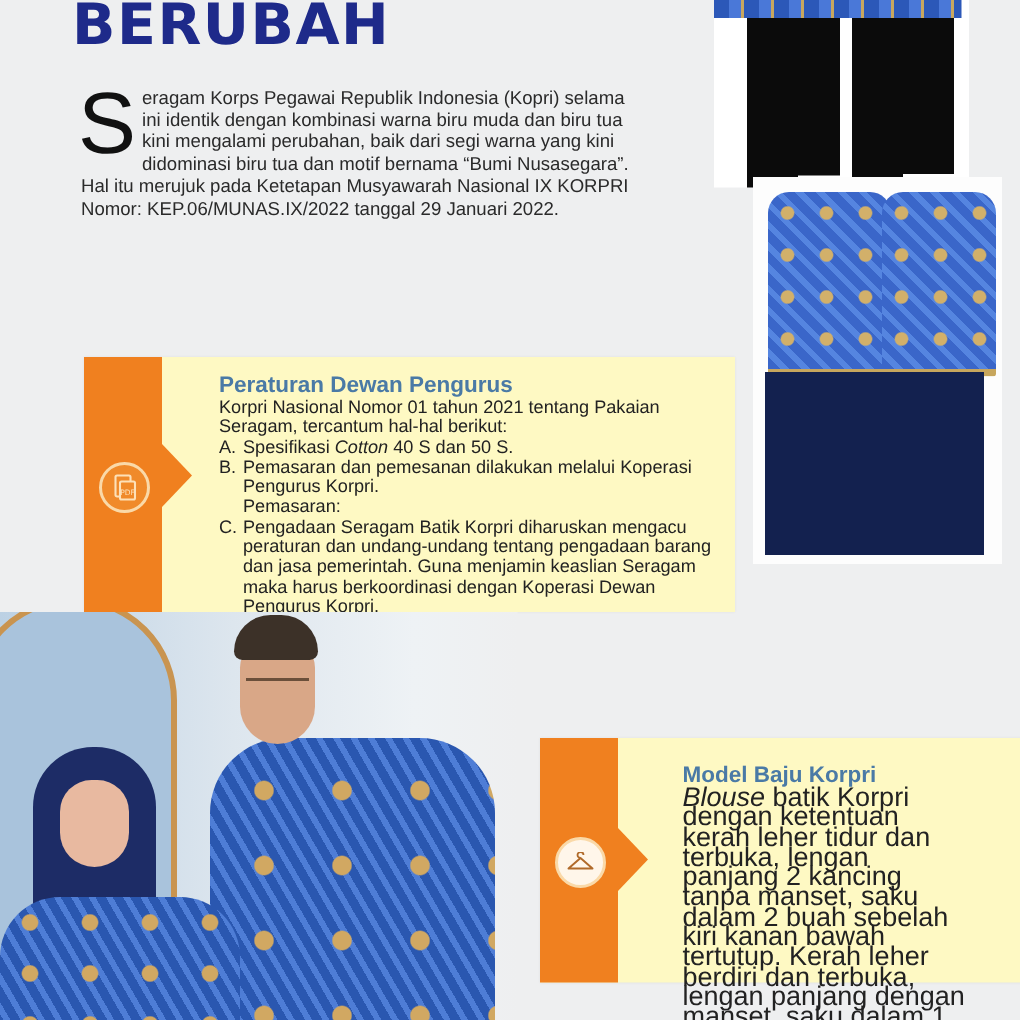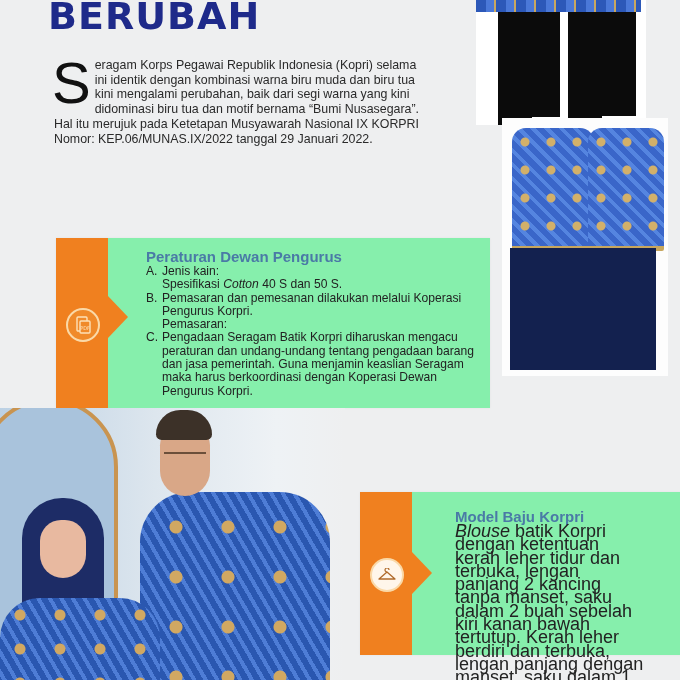--- a/index.html
+++ b/index.html
@@ -44,21 +44,21 @@
       radial-gradient(circle at 50% 50%, #d2b06a 0 4px, transparent 5px) 0 0/26px 28px,
       repeating-linear-gradient(45deg,#3a66c9 0 6px,#5585e0 6px 10px);
     border-bottom:5px solid #c7a65d;
   }
   .skirt {
     position:absolute; top:130px; height:122px; background:#13214f;
   }
 
   
   .card {
-    position:absolute; background:#86efac;
+    position:absolute; background:#fef9c3;
     box-shadow:0 0 2px rgba(0,0,0,0.06);
   }
   .card .band {
     position:absolute; left:0; top:0; bottom:0; width:52px; background:#f0801f;
   }
   .card .arrow {
     position:absolute; left:52px; width:0; height:0;
     border-top:21px solid transparent; border-bottom:21px solid transparent;
     border-left:20px solid #f0801f;
   }
@@ -164,24 +164,24 @@
   <div class="icon-ring" style="top:70px;">
     <svg width="16" height="18" viewBox="0 0 16 18">
       <rect x="2" y="1" width="10" height="14" rx="1" fill="none" stroke="#fde1b8" stroke-width="1.4"></rect>
       <rect x="5" y="5" width="10" height="12" rx="1" fill="#f08a2a" stroke="#fde1b8" stroke-width="1.4"></rect>
       <text x="10" y="14" font-size="5" fill="#fde1b8" text-anchor="middle" font-family="DejaVu Sans, sans-serif">PDF</text>
     </svg>
   </div>
   <div class="content">
     <h3>Peraturan Dewan Pengurus</h3>
     <div class="body">
+      <div>Korpri Nasional Nomor 01 tahun 2021 tentang Pakaian Seragam, tercantum hal-hal berikut:</div>
       <ul class="list">
         <li>
           <span class="letter">A.</span>
-          <div>Jenis kain:</div>
           <div><span>Spesifikasi </span><i>Cotton</i><span> 40 S dan 50 S.</span></div>
         </li>
         <li>
           <span class="letter">B.</span>
           <div>Pemasaran dan pemesanan dilakukan melalui Koperasi Pengurus Korpri.</div>
           <div>Pemasaran:</div>
         </li>
         <li>
           <span class="letter">C.</span>
           <div>Pengadaan Seragam Batik Korpri diharuskan mengacu peraturan dan undang-undang tentang pengadaan barang dan jasa pemerintah. Guna menjamin keaslian Seragam maka harus berkoordinasi dengan Koperasi Dewan Pengurus Korpri.</div>

